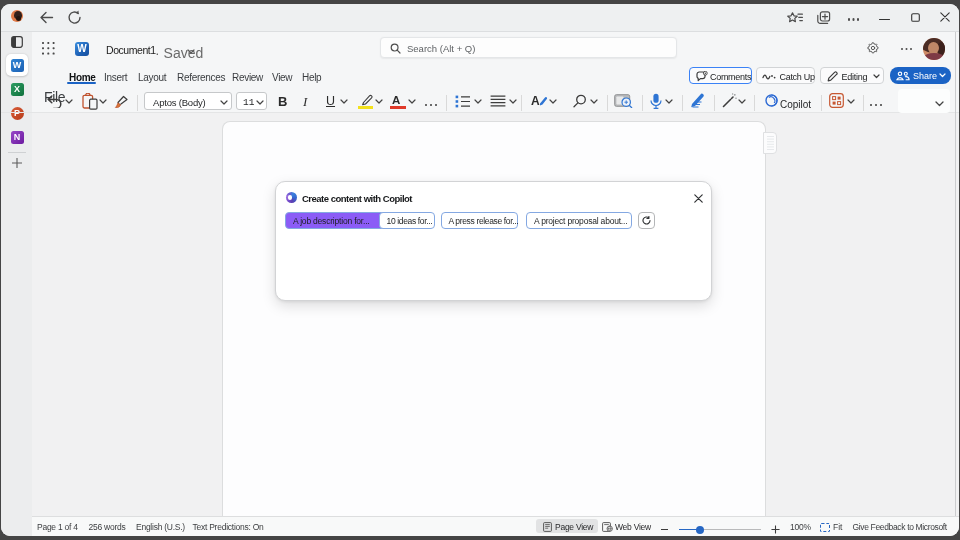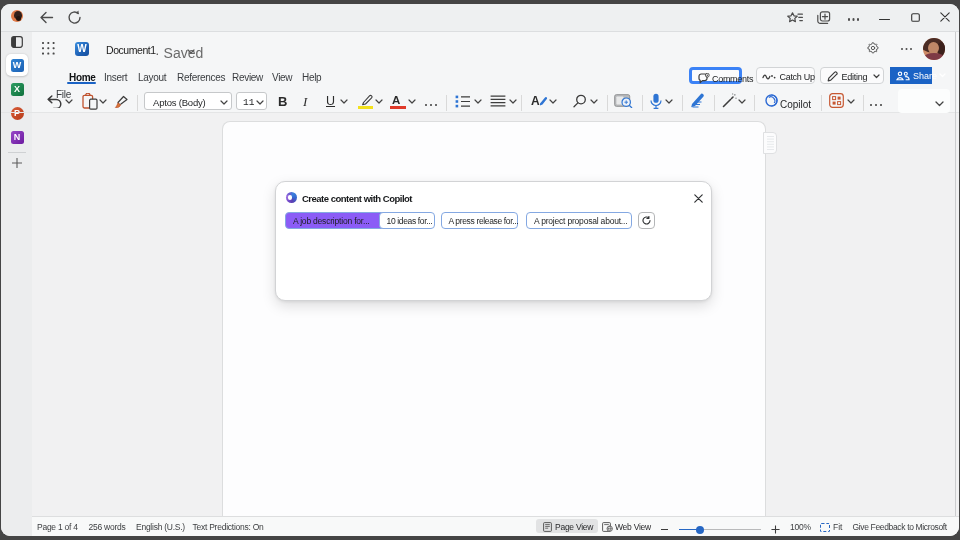--- a/index.html
+++ b/index.html
@@ -80,45 +80,52 @@
 
   <div class="ab" style="left:41px;top:37.5px;width:2px;height:2px;background:#4a4a4a;border-radius:35%;box-shadow:5.3px 0 0 #4a4a4a,10.6px 0 0 #4a4a4a,0 5.3px 0 #4a4a4a,5.3px 5.3px 0 #4a4a4a,10.6px 5.3px 0 #4a4a4a,0 10.6px 0 #4a4a4a,5.3px 10.6px 0 #4a4a4a,10.6px 10.6px 0 #4a4a4a;"></div>
 
   <div class="ab" style="left:74px;top:38px;width:14px;height:14px;border-radius:3px;background:linear-gradient(135deg,#3a8ede 0%,#1f63b8 55%,#174f9e 100%);color:#fff;font-size:10px;font-weight:bold;text-align:center;line-height:14px;">W</div>
   <div class="ab" style="left:105px;top:40px;font-size:10.5px;letter-spacing:-0.45px;color:#1c1c1c;">Document1</div>
   <div class="ab" style="left:154px;top:40.5px;font-size:14px;color:#6a6a6a;">· Saved</div>
   <svg class="ab" style="left:186px;top:44.5px;" width="8" height="5" viewBox="0 0 8 5">
       <path class="ic" style="stroke:#5a5a5a" d="M1 1 L4 4 L7 1"></path>
     </svg>
 
+  <div class="ab" style="left:379px;top:33px;width:297px;height:21px;background:#fdfdfd;border:1px solid #e4e6e8;border-radius:4px;box-sizing:border-box;box-shadow:0 0.5px 1.5px rgba(0,0,0,0.06);">
+    <svg class="ab" style="left:9px;top:5px;" width="11" height="11" viewBox="0 0 11 11">
+        <circle class="ic" style="stroke:#4f4f4f" cx="4.6" cy="4.6" r="3.4"></circle>
+        <path class="ic" style="stroke:#4f4f4f" d="M7.2 7.2 L10 10"></path>
+      </svg>
+    <div class="ab" style="left:26px;top:5px;font-size:9.5px;color:#5f6265;">Search (Alt + Q)</div>
+  </div>
 
   <svg class="ab" style="left:866px;top:38px;" width="12" height="12" viewBox="0 0 15 15">
       <path class="ic" style="stroke:#4a4a4a;stroke-width:1.1" d="M7.5 1 l1 0.2 .45 1.35 1.3.55 1.3-.65.85.85-.65 1.3.55 1.3 1.35.45.2 1-.2 1-1.35.45-.55 1.3.65 1.3-.85.85-1.3-.65-1.3.55-.45 1.35-1 .2-1-.2-.45-1.35-1.3-.55-1.3.65-.85-.85.65-1.3-.55-1.3L1.2 8.5 1 7.5l.2-1 1.35-.45.55-1.3-.65-1.3.85-.85 1.3.65 1.3-.55L6.5 1.2Z"></path>
       <circle class="ic" style="stroke:#4a4a4a;stroke-width:1.1" cx="7.5" cy="7.5" r="2.1"></circle>
     </svg>
   <div class="ab" style="left:900px;top:43.5px;width:2.2px;height:2.2px;border-radius:50%;background:#4a4a4a;box-shadow:4.5px 0 0 #4a4a4a,9px 0 0 #4a4a4a;"></div>
 
   <div class="ab" style="left:921.5px;top:34px;width:22px;height:22px;border-radius:50%;overflow:hidden;background:#cd8a66;">
     <div class="ab" style="left:-3px;top:-4px;width:28px;height:19px;border-radius:50%;background:#4a2c25;"></div>
     <div class="ab" style="left:14px;top:4px;width:9px;height:14px;border-radius:50%;background:#3c211c;"></div>
     <div class="ab" style="left:5.5px;top:3.5px;width:11px;height:12px;border-radius:50%;background:#c08868;"></div>
     <div class="ab" style="left:1px;top:14.5px;width:20px;height:8px;border-radius:50% 50% 0 0;background:#7e3a45;"></div>
   </div>
 
-  <div class="ab" style="top:85px;left:43px;font-size:10px;letter-spacing:-0.3px;color:#3a3d40;margin-left:12px;">File</div>
+  <div class="ab" style="top:85px;left:43px;font-size:14px;letter-spacing:-0.3px;color:#3a3d40;">File</div>
   <div class="ab" style="top:67.5px;left:68px;font-size:10px;letter-spacing:-0.3px;color:#101214;font-weight:bold;">Home</div>
   <div class="ab" style="top:77.5px;left:66px;width:29px;height:2.6px;border-radius:2px;background:#1b63c5;"></div>
   <div class="ab" style="top:67.5px;left:103px;font-size:10px;letter-spacing:-0.3px;color:#3a3d40;">Insert</div>
   <div class="ab" style="top:67.5px;left:137px;font-size:10px;letter-spacing:-0.3px;color:#3a3d40;">Layout</div>
   <div class="ab" style="top:67.5px;left:176px;font-size:10px;letter-spacing:-0.3px;color:#3a3d40;">References</div>
   <div class="ab" style="top:67.5px;left:231px;font-size:10px;letter-spacing:-0.3px;color:#3a3d40;">Review</div>
   <div class="ab" style="top:67.5px;left:271px;font-size:10px;letter-spacing:-0.3px;color:#3a3d40;">View</div>
   <div class="ab" style="top:67.5px;left:301px;font-size:10px;letter-spacing:-0.3px;color:#3a3d40;">Help</div>
 
-  <div class="ab" style="left:688px;top:63px;width:53px;height:17px;background:#fbfbfc;border:3px solid #3b82f6;border-radius:4px;box-sizing:border-box;">
+  <div class="ab" style="left:688px;top:63px;width:63px;height:17px;background:#fbfbfc;border:1px solid #3b82f6;border-radius:4px;box-sizing:border-box;">
     <svg class="ab" style="left:6px;top:3px;" width="12" height="11" viewBox="0 0 12 11">
         <path class="ic" style="stroke:#3d3d3d" d="M1 3.2 A2.2 2.2 0 0 1 3.2 1 H6.8 A2.2 2.2 0 0 1 9 3.2 V5.4 A2.2 2.2 0 0 1 6.8 7.6 H4.4 L2.2 9.6 V7.4 A2.2 2.2 0 0 1 1 5.4 Z"></path>
         <circle cx="9.3" cy="2.2" r="1.9" fill="#fbfbfc" stroke="#3d3d3d" stroke-width="0.9"></circle>
         <circle cx="9.3" cy="2.2" r="0.7" fill="#3d3d3d"></circle>
       </svg>
     <div class="ab" style="left:20px;top:3.5px;font-size:9px;letter-spacing:-0.3px;color:#202224;">Comments</div>
   </div>
   <div class="ab" style="left:754.5px;top:63px;width:59.5px;height:17px;background:#fbfbfc;border:1px solid #d2d4d6;border-radius:4px;box-sizing:border-box;">
     <svg class="ab" style="left:5px;top:4.5px;" width="15" height="8" viewBox="0 0 15 8">
         <path class="ic" style="stroke:#3d3d3d;stroke-width:1.3" d="M1 4.6 C2.2 1.4 3.4 1.4 4.4 4 C5.4 6.6 6.6 6.6 7.8 3.4"></path>
@@ -129,21 +136,21 @@
   </div>
   <div class="ab" style="left:818.5px;top:63px;width:64.5px;height:17px;background:#fbfbfc;border:1px solid #d2d4d6;border-radius:4px;box-sizing:border-box;">
     <svg class="ab" style="left:6px;top:3px;" width="11" height="11" viewBox="0 0 11 11">
         <path class="ic" style="stroke:#3d3d3d" d="M1.2 9.8 L1.8 7.2 L7.8 1.2 A1.1 1.1 0 0 1 9.4 1.2 L9.8 1.6 A1.1 1.1 0 0 1 9.8 3.2 L3.8 9.2 Z"></path>
       </svg>
     <div class="ab" style="left:21px;top:3.5px;font-size:9px;letter-spacing:-0.25px;color:#202224;">Editing</div>
     <svg class="ab" style="left:52px;top:6px;" width="7" height="5" viewBox="0 0 7 5">
         <path class="ic" style="stroke:#3d3d3d" d="M1 1 L3.5 3.5 L6 1"></path>
       </svg>
   </div>
-  <div class="ab" style="left:888.5px;top:63px;width:42px;height:17px;background:#1b63c5;border-radius:0;">
+  <div class="ab" style="left:888.5px;top:63px;width:61px;height:17px;background:#1b63c5;border-radius:8px;">
     <svg class="ab" style="left:6px;top:3.5px;" width="14" height="10" viewBox="0 0 14 10">
         <g stroke="#fff" fill="none" stroke-width="1.1" stroke-linecap="round">
           <circle cx="4" cy="2.8" r="1.7"></circle>
           <path d="M0.9 8.8 A3.3 3.3 0 0 1 7.1 8.8 Z"></path>
           <circle cx="9.8" cy="2.8" r="1.5"></circle>
           <path d="M9.3 5.7 a3 3 0 0 1 3.8 3.1 h-3"></path>
         </g>
       </svg>
     <div class="ab" style="left:23.5px;top:3.5px;font-size:9px;color:#ffffff;">Share</div>
     <svg class="ab" style="left:49px;top:6px;" width="7" height="5" viewBox="0 0 7 5">

